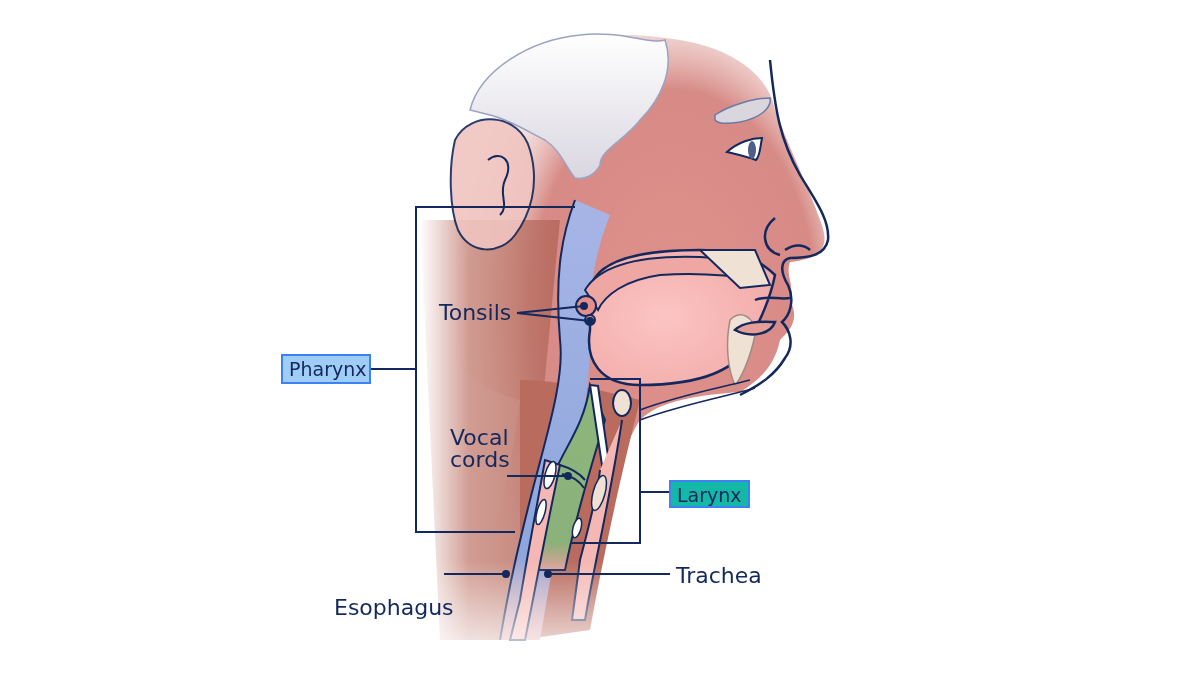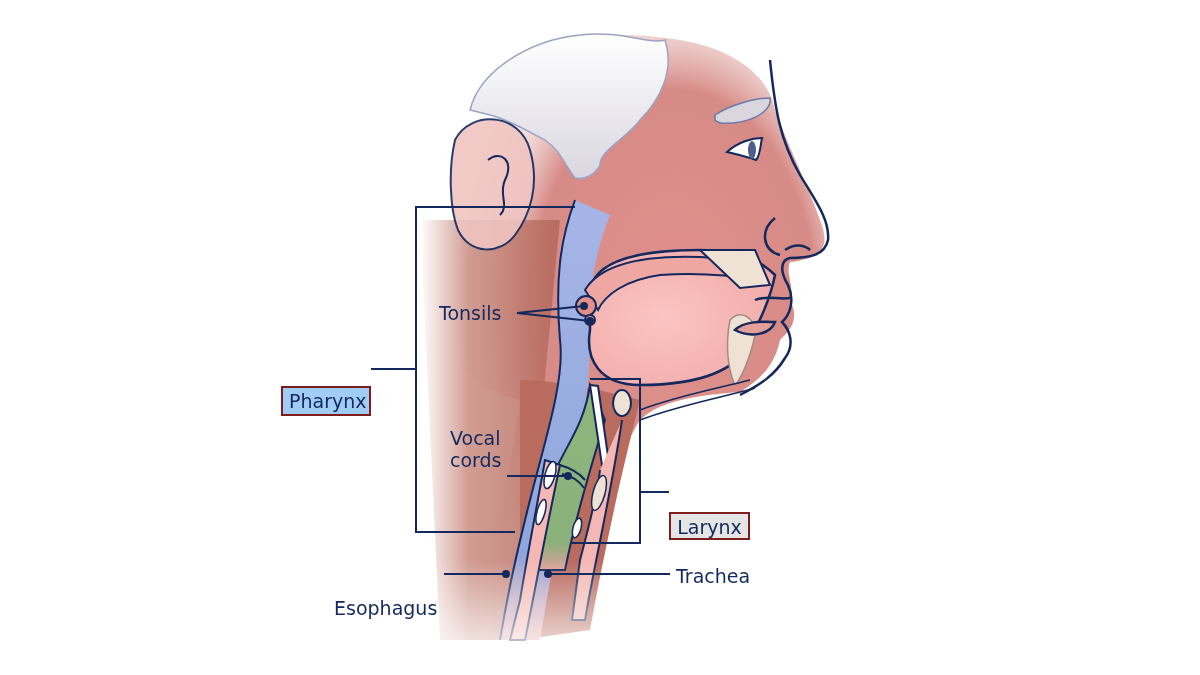--- a/index.html
+++ b/index.html
@@ -1,21 +1,21 @@
 <!DOCTYPE html>
 <html><head>
 <meta charset="utf-8">
 <style>
   html, body { margin:0; padding:0; background:#ffffff; }
   body { width:1200px; height:675px; overflow:hidden; position:relative; font-family:"DejaVu Sans", sans-serif; }
   #stage { position:absolute; left:0; top:0; width:1200px; height:675px; }
-  .label { position:absolute; color:#13285c; font-size:19px; line-height:22px; white-space:nowrap; }
-  .box-label { position:absolute; color:#13285c; font-size:19px; line-height:24px; padding:1px 6px; border:2px solid #7f1d1d; box-sizing:border-box;margin-top:32px; }
+  .label { position:absolute; color:#13285c; font-size:22px; line-height:22px; white-space:nowrap; }
+  .box-label { position:absolute; color:#13285c; font-size:19px; line-height:24px; padding:1px 6px; border:2px solid #3b82f6; box-sizing:border-box; }
   #pharynx-box { left:281px; top:354px; width:90px; height:30px; background:#9fcdf5; }
-  #larynx-box { left:669px; top:480px; width:81px; height:28px; background:#e5e5e5;text-align:center; }
+  #larynx-box { left:669px; top:480px; width:81px; height:28px; background:#14b8a6; }
   #tonsils-label { left:439px; top:302px; }
   #vocal-label { left:450px; top:427px; line-height:22px; text-align:left; }
   #esoph-label { left:334px; top:565px;margin-top:32px; }
   #trachea-label { left:676px; top:565px; }
 </style>
 </head>
 <body>
 
 <div id="stage">
   <svg width="1200" height="675" viewBox="0 0 1200 675">

